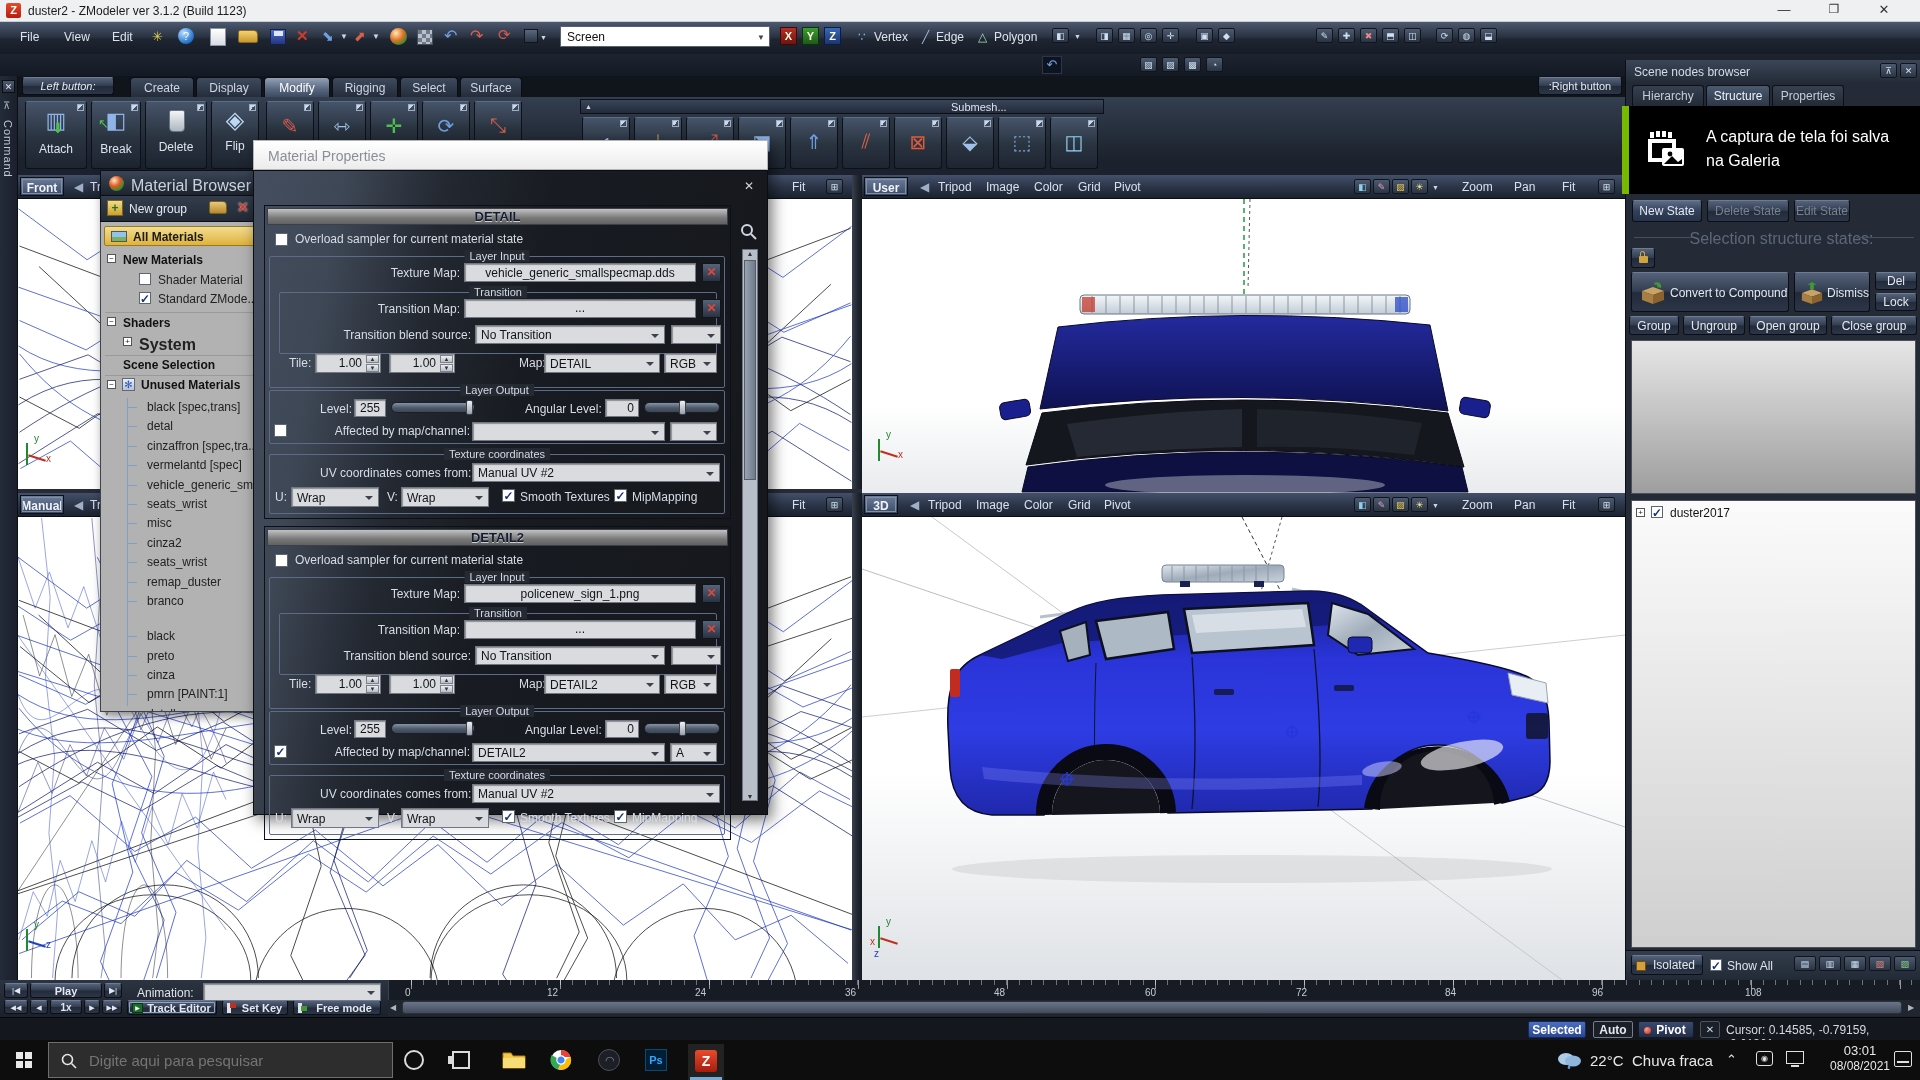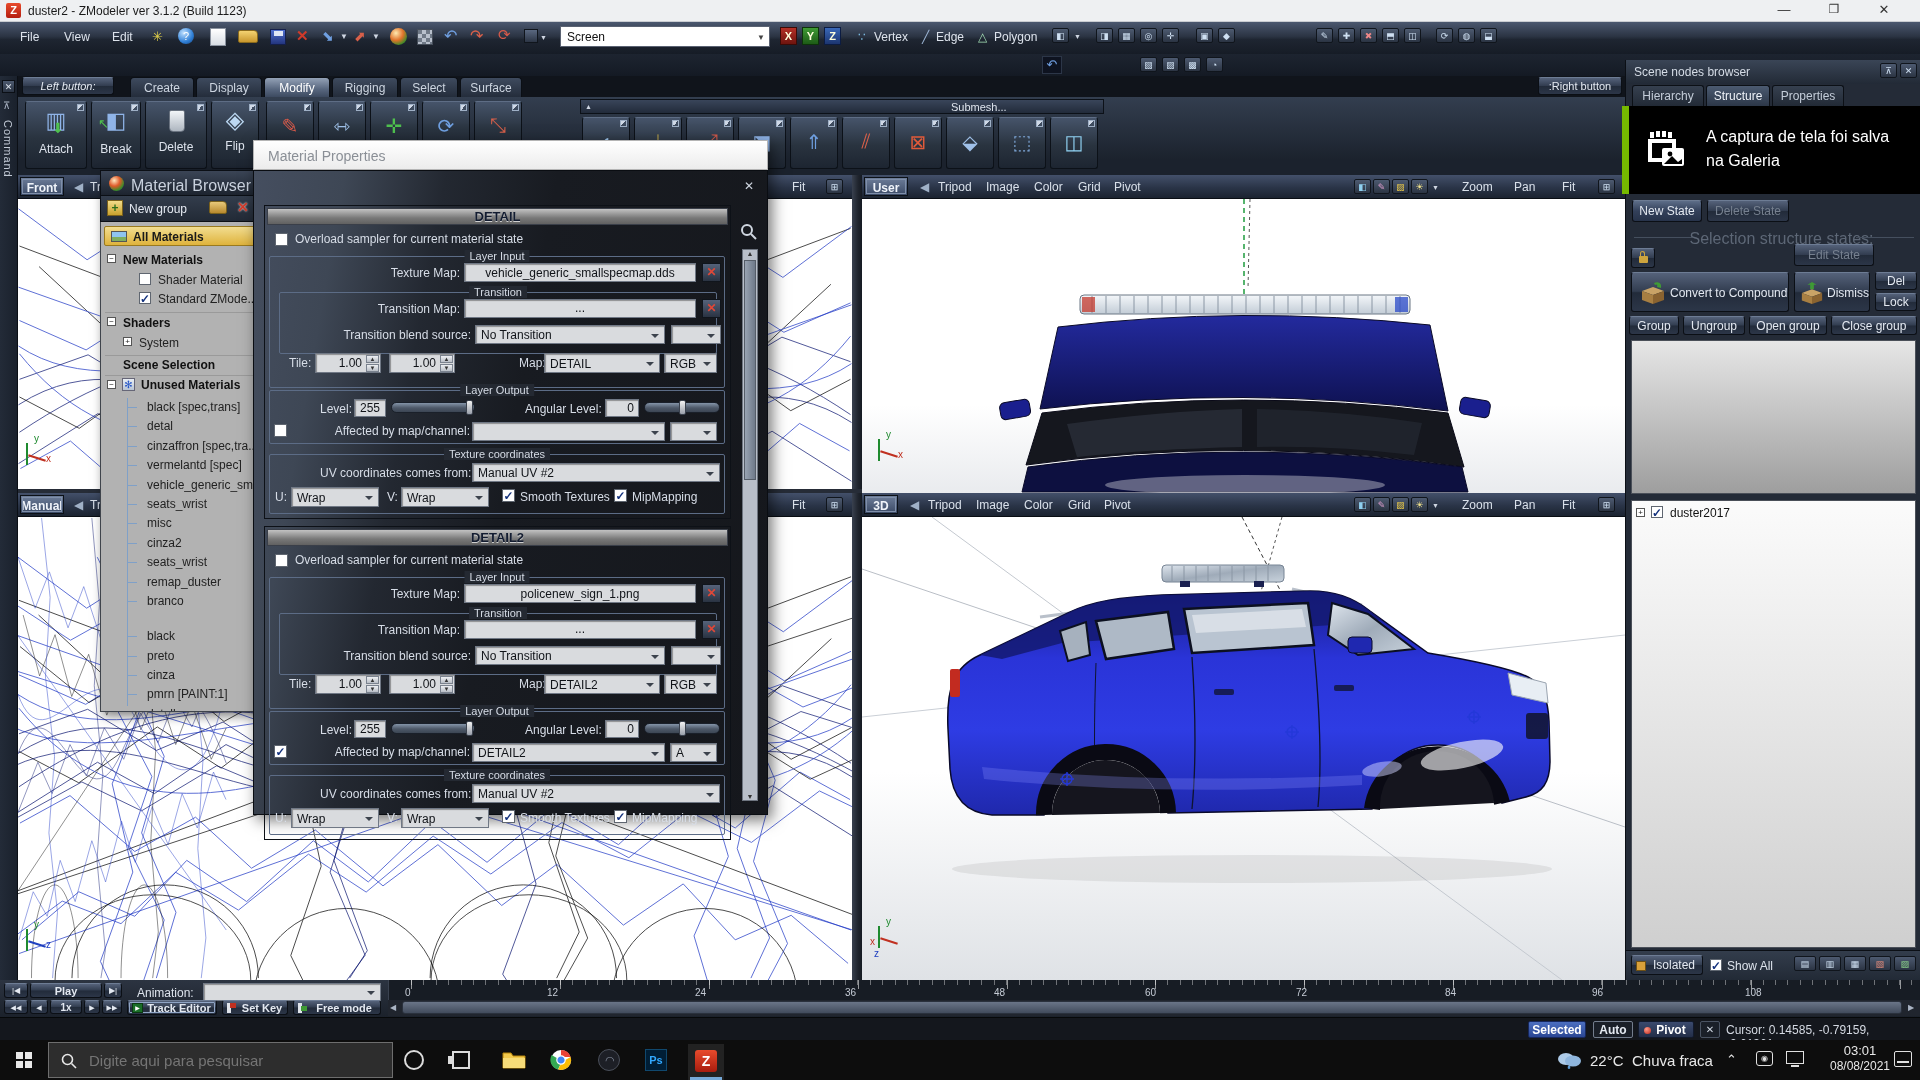--- a/index.html
+++ b/index.html
@@ -527,21 +527,21 @@
       <div class="r" style="left:4px;top:68px;width:200px;height:18px;">
         <span class="cb on" style="position:absolute;left:34px;top:2px;width:12px;height:12px;"></span>
         <span class="r" style="left:53px;top:2px;font-size:12px;color:#222;">Standard ZMode...</span>
       </div>
       <div class="r" style="left:4px;top:90px;width:200px;height:18px;border-top:1px solid #9a9a9a;">
         <span class="r" style="left:2px;top:4px;width:9px;height:9px;background:#fff;border:1px solid #555;font-size:8px;line-height:8px;text-align:center;color:#222;">−</span>
         <span class="r" style="left:18px;top:3px;font-size:12px;font-weight:bold;color:#111;">Shaders</span>
       </div>
       <div class="r" style="left:4px;top:112px;width:200px;height:18px;">
         <span class="r" style="left:18px;top:3px;width:9px;height:9px;background:#fff;border:1px solid #555;font-size:8px;line-height:8px;text-align:center;color:#222;">+</span>
-        <span class="r" style="left:34px;top:2px;font-size:12px;color:#222;">System</span>
+        <span class="r" style="left:34px;top:2px;font-size:16px;color:#222;font-weight:bold;">System</span>
       </div>
       <div class="r" style="left:4px;top:133px;width:200px;height:18px;border-top:1px solid #9a9a9a;">
         <span class="r" style="left:18px;top:2px;font-size:12px;font-weight:bold;color:#111;">Scene Selection</span>
       </div>
       <div class="r" style="left:4px;top:153px;width:200px;height:19px;border-top:1px solid #9a9a9a;">
         <span class="r" style="left:2px;top:4px;width:9px;height:9px;background:#fff;border:1px solid #555;font-size:8px;line-height:8px;text-align:center;color:#222;">−</span>
         <span class="r" style="left:17px;top:2px;width:13px;height:13px;background:linear-gradient(#e8eef4,#b8c4d4);border:1px solid #667;color:#2858c8;font-size:10px;line-height:12px;text-align:center;">✻</span>
         <span class="r" style="left:36px;top:2px;font-size:12px;font-weight:bold;color:#111;">Unused Materials</span>
       </div>
 
@@ -797,21 +797,21 @@
         <rect x="16" y="18" width="22" height="18" rx="2" fill="#fff"></rect>
         <circle cx="24" cy="24" r="2.4" fill="#000"></circle>
         <path d="M18,34 L26,26 L32,32 L36,29 L36,34 Z" fill="#000"></path>
       </svg>
       <span class="r" style="left:84px;top:22px;color:#fff;font-size:16px;">A captura de tela foi salva</span>
       <span class="r" style="left:84px;top:46px;color:#fff;font-size:16px;">na Galeria</span>
     </div>
 
     <div class="r btn" style="left:6px;top:140px;width:70px;height:22px;line-height:21px;background:linear-gradient(#5d6d88,#33405a 50%,#27334a);">New State</div>
     <div class="r btn dis" style="left:81px;top:140px;width:82px;height:22px;line-height:21px;">Delete State</div>
-    <div class="r btn dis" style="left:168px;top:140px;width:80px;height:22px;line-height:21px;margin-top:44px;">Edit State</div>
+    <div class="r btn dis" style="left:168px;top:140px;width:56px;height:22px;line-height:21px;">Edit State</div>
 
     <span class="r" style="left:0;top:170px;width:295px;text-align:center;color:#5d6776;font-size:16px;padding-left:16px;">Selection structure states:</span>
     <span class="r" style="left:8px;top:177px;width:58px;height:1px;background:#454f5e;"></span>
     <span class="r" style="left:230px;top:177px;width:58px;height:1px;background:#454f5e;"></span>
 
     <div class="r btn" style="left:5px;top:188px;width:24px;height:20px;"><span style="display:inline-block;width:9px;height:7px;background:#cda43e;border-radius:1px;margin-top:7px;position:relative;"><i style="position:absolute;left:1px;top:-5px;width:5px;height:5px;border:1.5px solid #cda43e;border-bottom:none;border-radius:4px 4px 0 0;"></i></span></div>
 
     <div class="r btn" style="left:5px;top:212px;width:158px;height:40px;">
       <svg style="position:absolute;left:8px;top:8px;" width="26" height="24" viewBox="0 0 26 24">
           <path d="M2,10 L13,6 L24,10 L13,14 Z" fill="#c9a366"></path>

